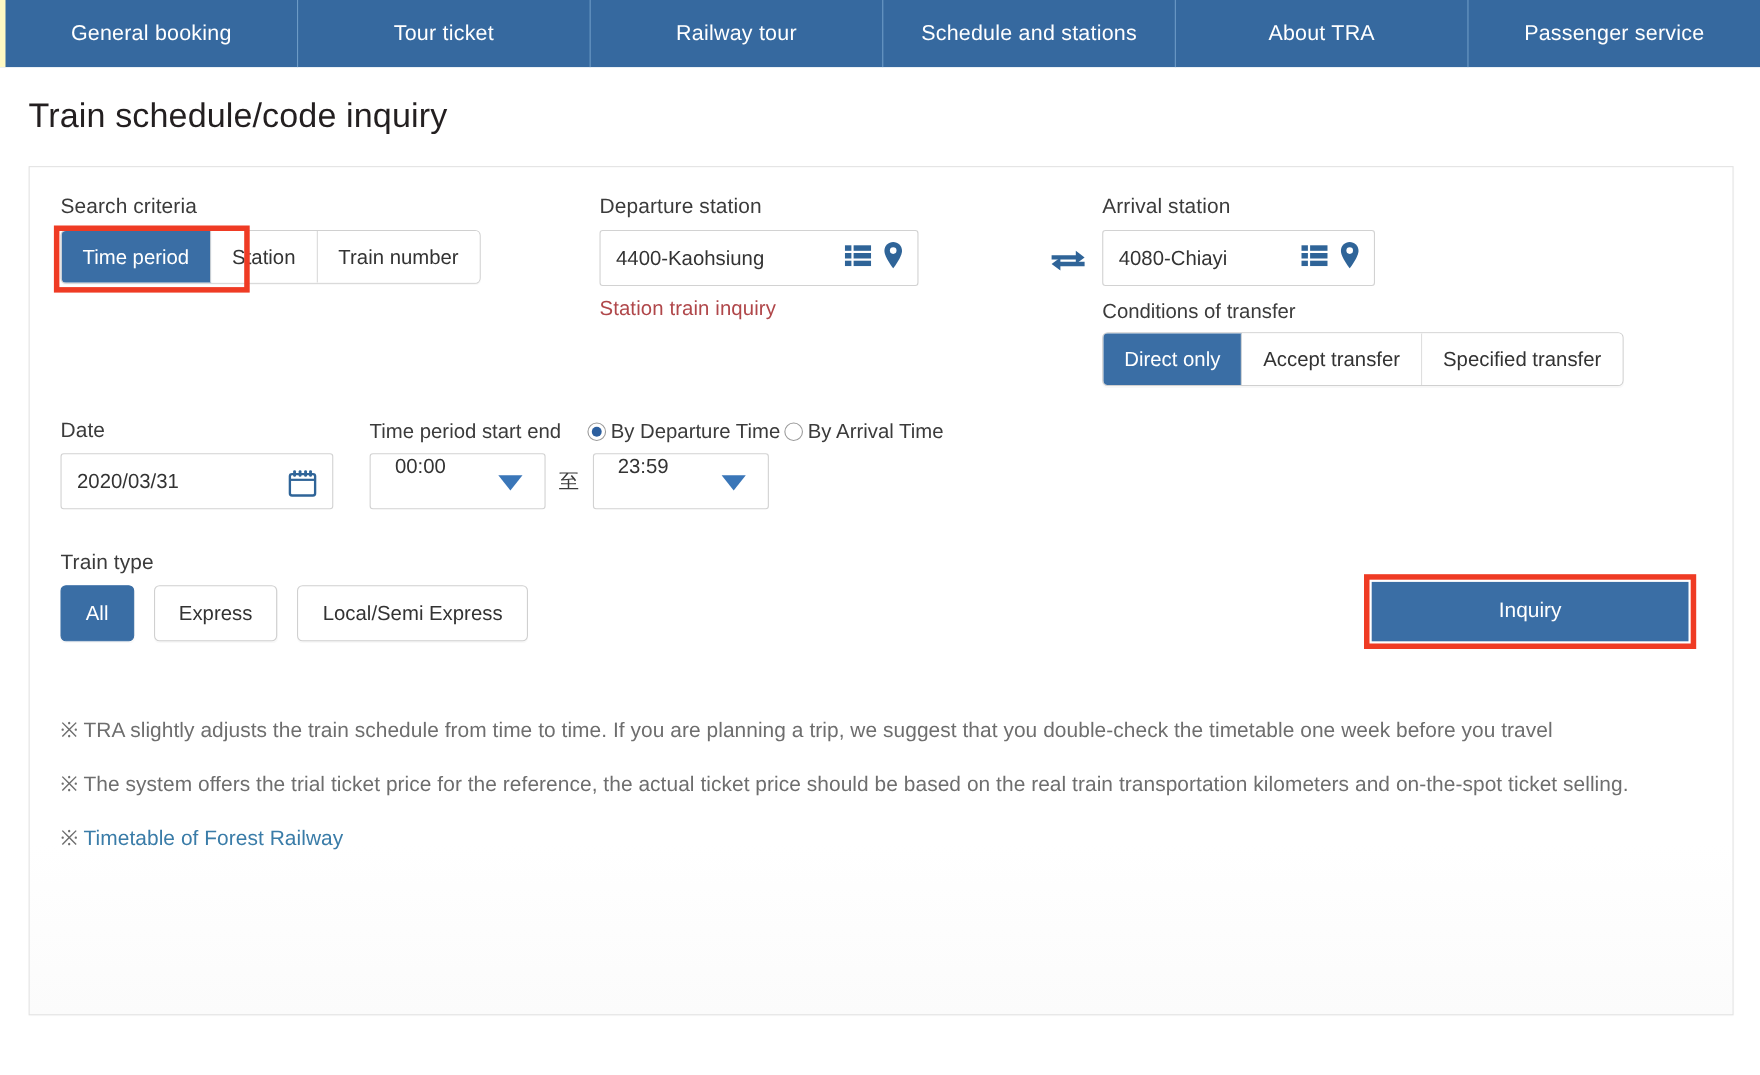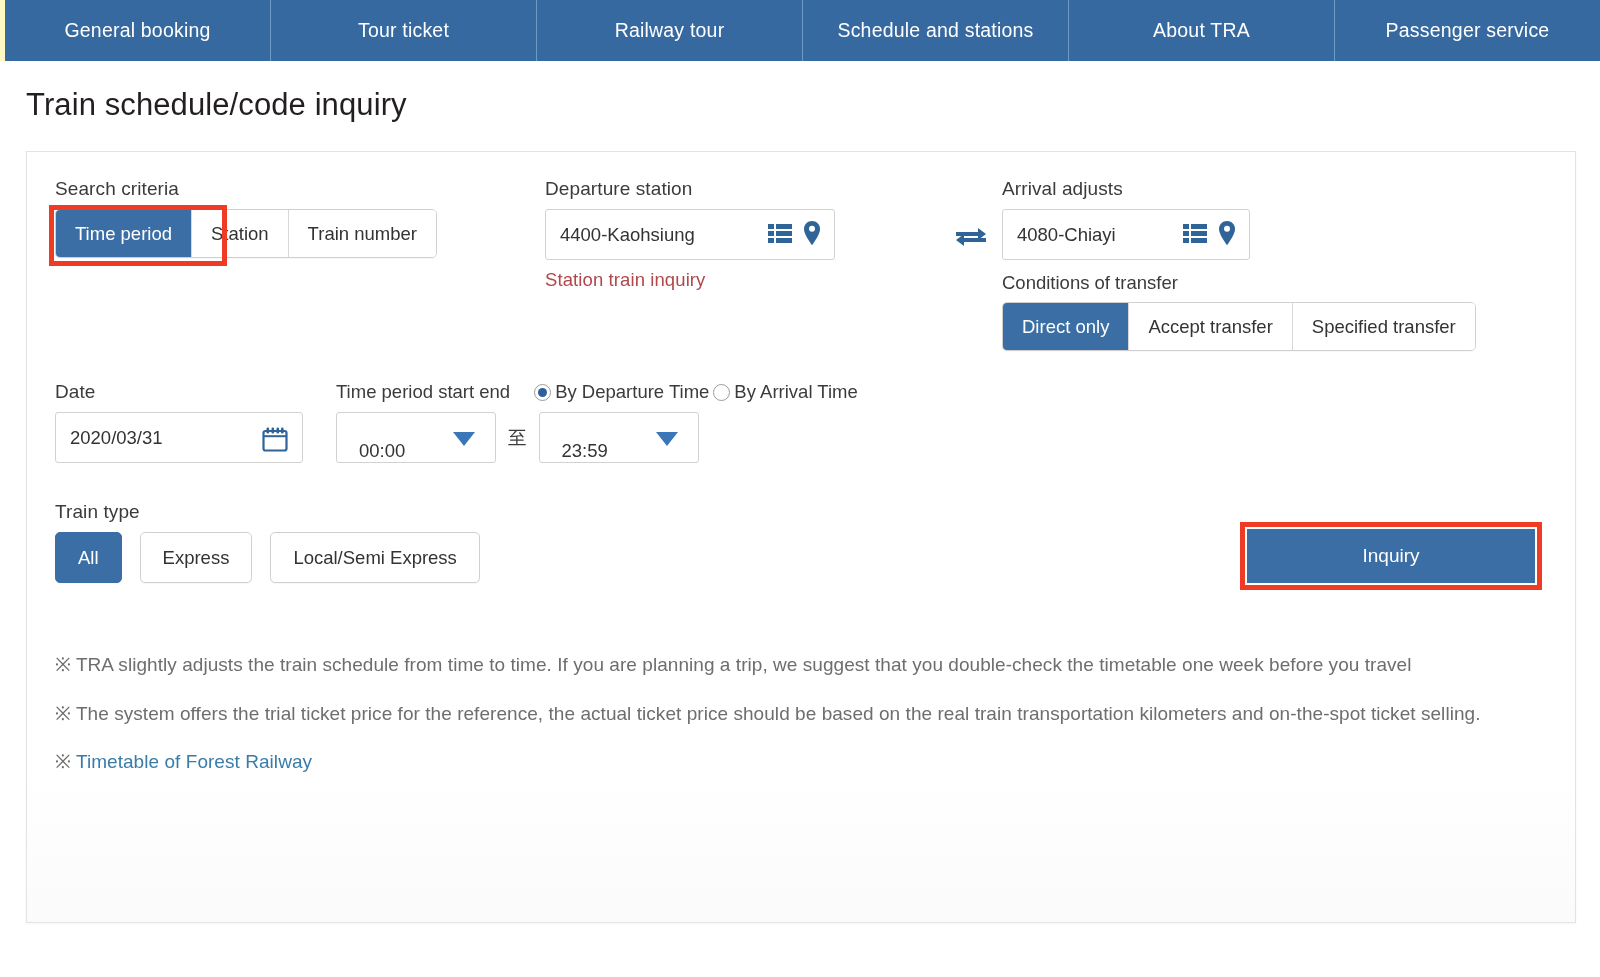--- a/index.html
+++ b/index.html
@@ -242,21 +242,21 @@
 
   .time-selects { display: flex; align-items: center; }
   .time-box {
     position: relative;
     width: 160px;
     height: 51px;
     border: 1px solid #d2d2d2;
     border-radius: 3px;
     background: #fff;
     display: flex;
-    align-items: flex-end;
+    align-items: flex-start;
     box-sizing: border-box;
     cursor: pointer;
   }
   .time-box .val {
     font-size: 18.5px;
     color: #333;
     padding-left: 22px;
   }
   .caret {
     position: absolute;
@@ -419,21 +419,21 @@
     <div class="col-swap">
       <span class="swap-icon">
         <svg width="34" height="26" viewBox="0 0 34 26">
           <path d="M2 8h22v-4l8 6-8 6v-4H2z" fill="#2f6498"></path>
           <path d="M32 18H10v-4l-8 6 8 6v-4h22z" fill="#2f6498" transform="translate(0,-4)"></path>
         </svg>
       </span>
     </div>
 
     <div class="col-arrival">
-      <div class="field-label">Arrival adjusts</div>
+      <div class="field-label">Arrival station</div>
       <div class="station-box" style="width:248px;">
         <input type="text" style="width: 150px;" value="4080-Chiayi">
         <span class="station-icons">
           <span class="icon-list">
             <svg width="24" height="20" viewBox="0 0 24 20">
               <rect x="0" y="1" width="6" height="5" fill="#2f6498"></rect>
               <rect x="8" y="1" width="16" height="5" fill="#2f6498"></rect>
               <rect x="0" y="8" width="6" height="5" fill="#2f6498"></rect>
               <rect x="8" y="8" width="16" height="5" fill="#2f6498"></rect>
               <rect x="0" y="15" width="6" height="5" fill="#2f6498"></rect>

